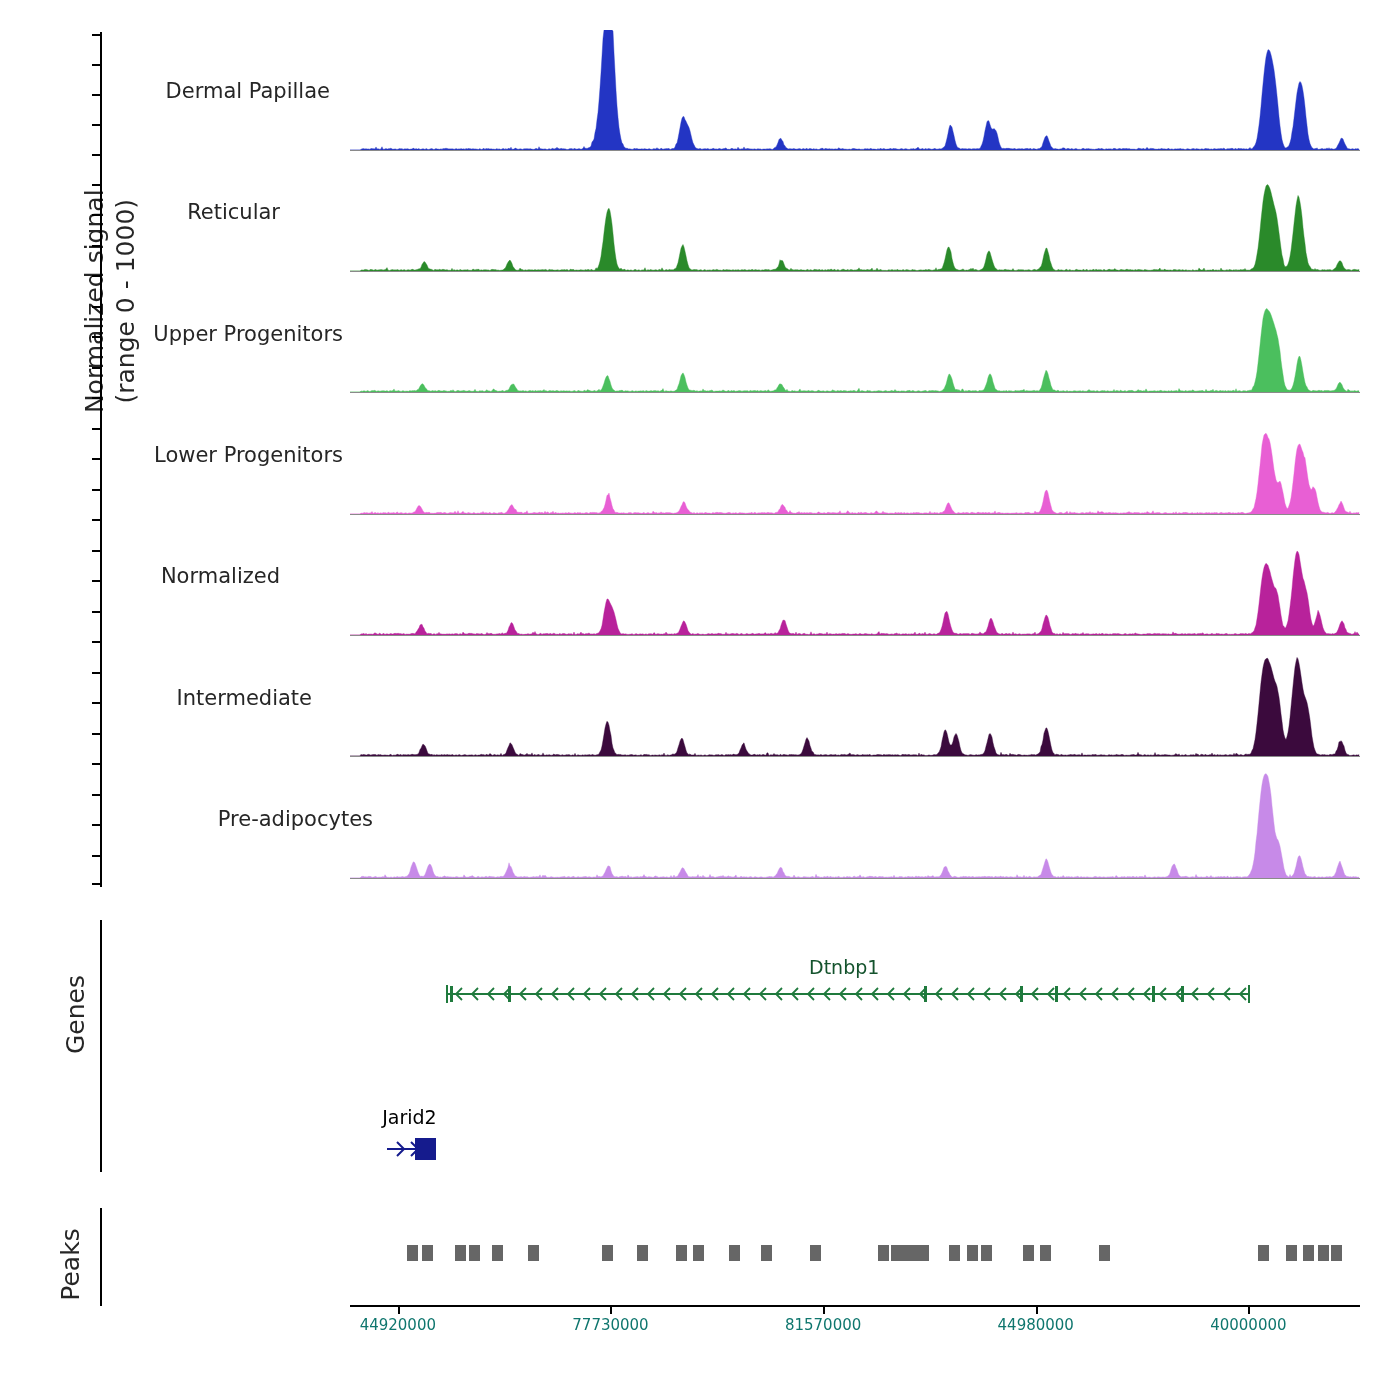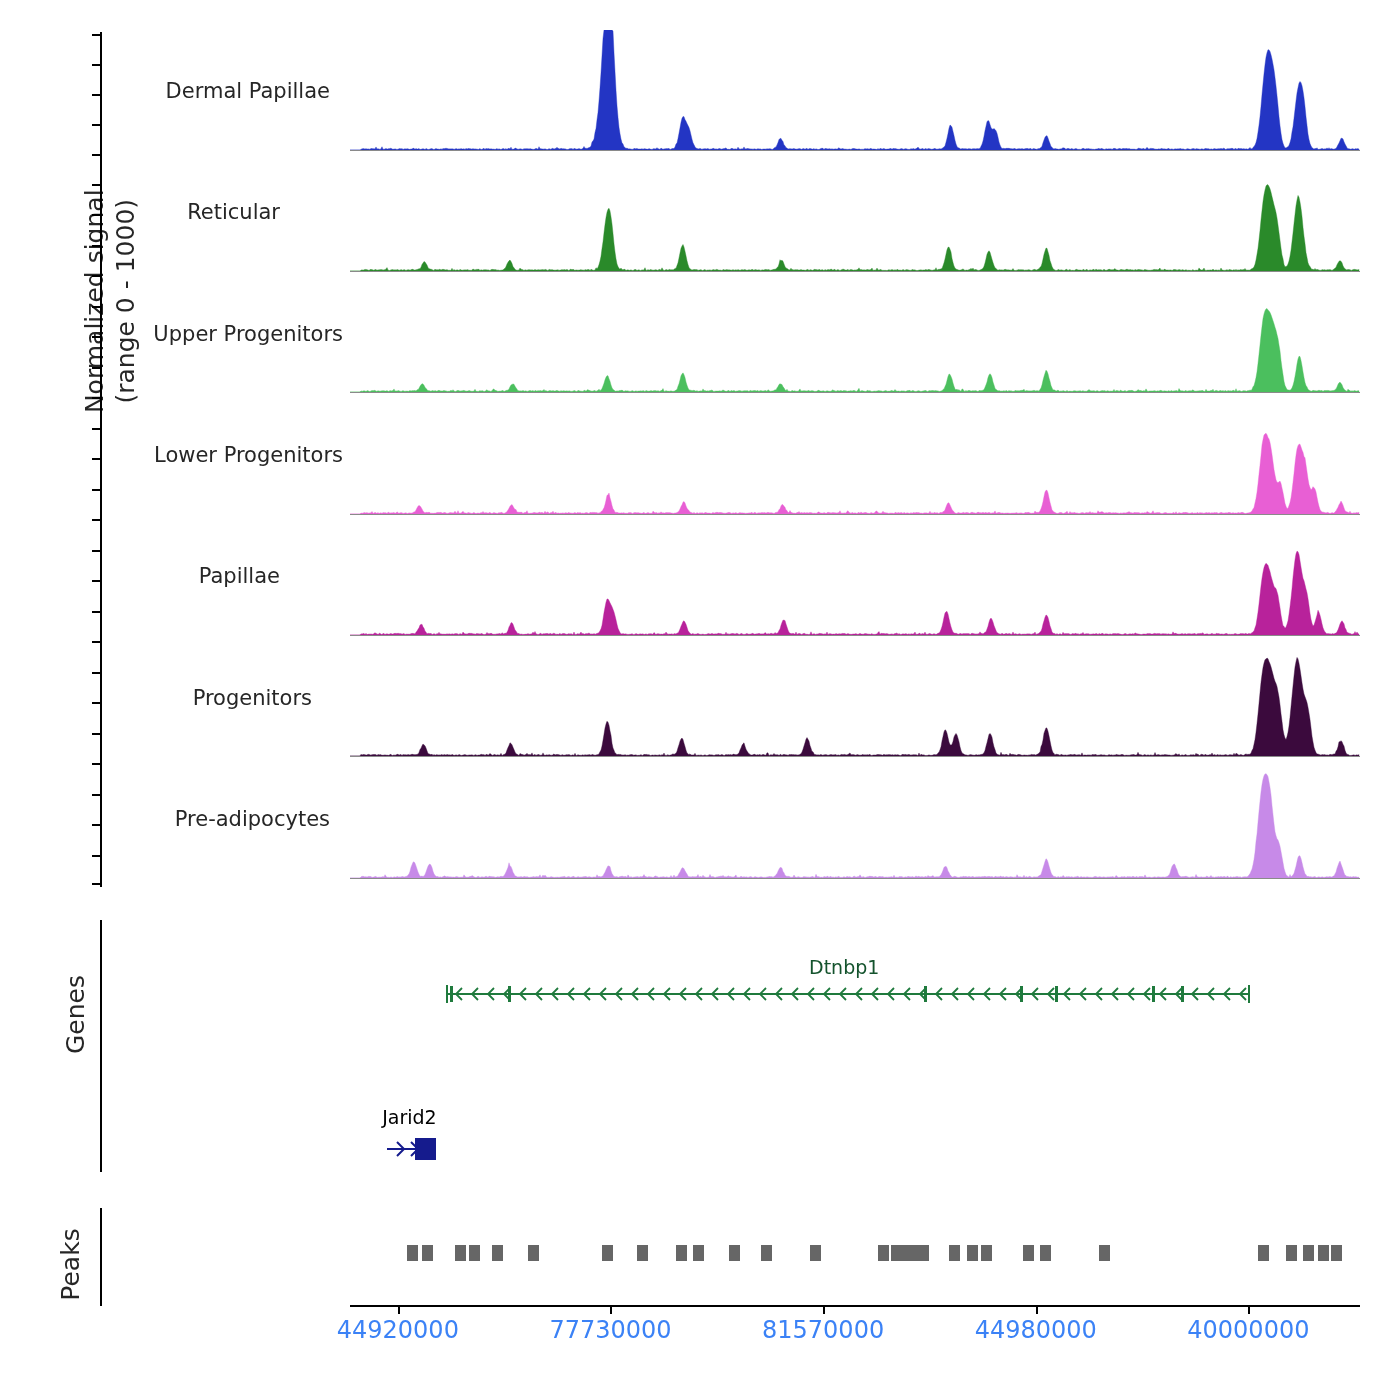--- a/index.html
+++ b/index.html
@@ -152,22 +152,22 @@
     background: #000000;
   }
   .xtick {
     position: absolute;
     width: 2px;
     height: 7px;
     background: #000000;
   }
   .xticklabel {
     position: absolute;
-    font-size: 24px;
-    color: #3b82f6;
+    font-size: 15px;
+    color: #0f766e;
     transform: translateX(-50%);
     white-space: nowrap;
   }
   .xlabel {
     position: absolute;
     left: 350px;
     top: 1342px;
     width: 1010px;
     text-align: center;
     font-size: 28px;
@@ -215,23 +215,23 @@
   <div class="tick" style="left:92px; top:763px;"></div>
   <div class="tick" style="left:92px; top:794px;"></div>
   <div class="tick" style="left:92px; top:824px;"></div>
   <div class="tick" style="left:92px; top:855px;"></div>
   <div class="tick" style="left:92px; top:883px;"></div>
 
   <div class="track-name" style="left:0px;   top:79px;  width:330px;">Dermal Papillae</div>
   <div class="track-name" style="left:0px;   top:200px; width:280px;">Reticular</div>
   <div class="track-name" style="left:0px;   top:443px; width:343px;">Lower Progenitors</div>
   <div class="track-name" style="left:0px;   top:322px; width:343px;">Upper Progenitors</div>
-  <div class="track-name" style="left:0px;   top:564px; width:280px;">Papillae</div>
-  <div class="track-name" style="left:0px;   top:686px; width:312px;">Progenitors</div>
-  <div class="track-name" style="left:0px;   top:807px; width:330px;">Pre-adipocytes</div>
+  <div class="track-name" style="left:0px;   top:564px; width:280px;">Normalized</div>
+  <div class="track-name" style="left:0px;   top:686px; width:312px;">Intermediate</div>
+  <div class="track-name" style="left:0px;   top:807px; width:330px;padding-left:43px;">Pre-adipocytes</div>
 
   <div class="track-baseline" style="top:150px;"></div>
   <div class="track-baseline" style="top:271px;"></div>
   <div class="track-baseline" style="top:392px;"></div>
   <div class="track-baseline" style="top:514px;"></div>
   <div class="track-baseline" style="top:635px;"></div>
   <div class="track-baseline" style="top:756px;"></div>
   <div class="track-baseline" style="top:878px;"></div>
 
   <div class="track" style="top:30px;">

